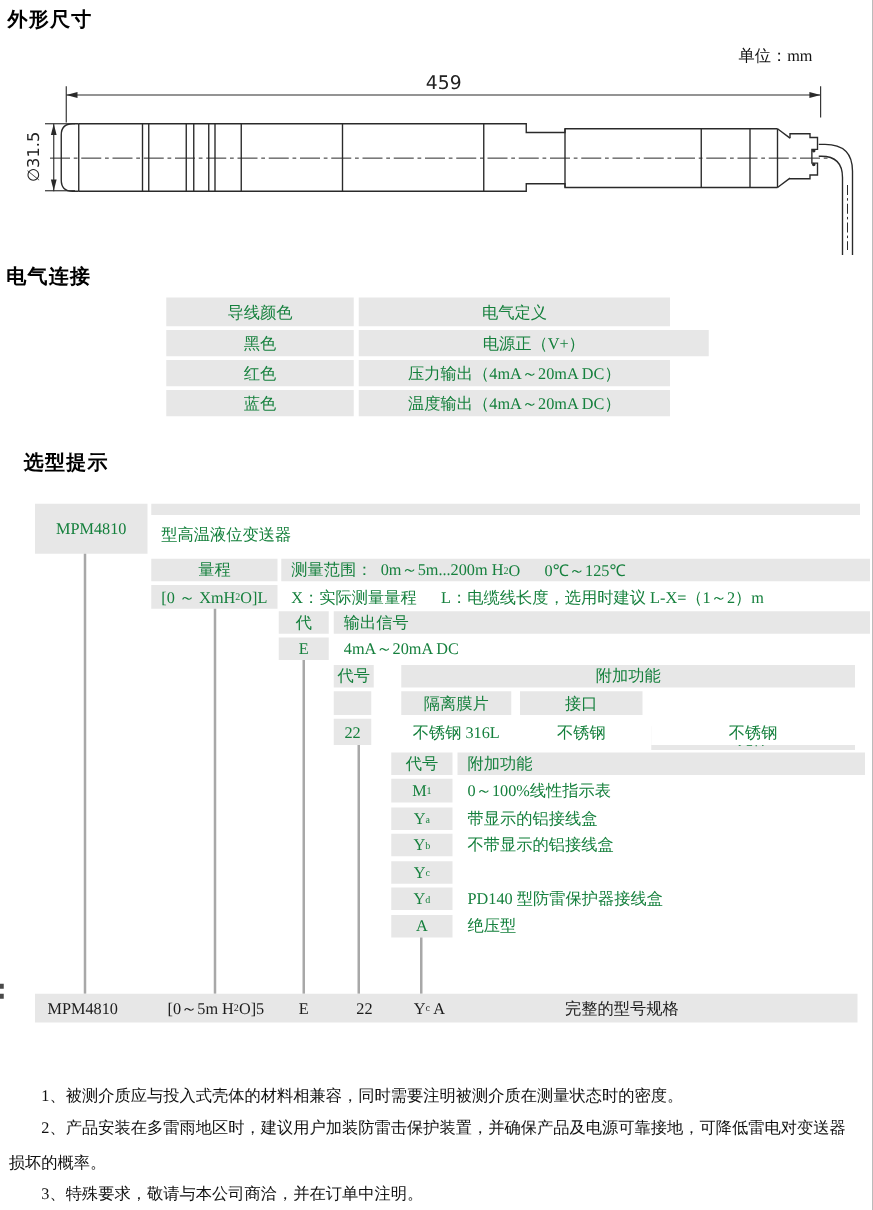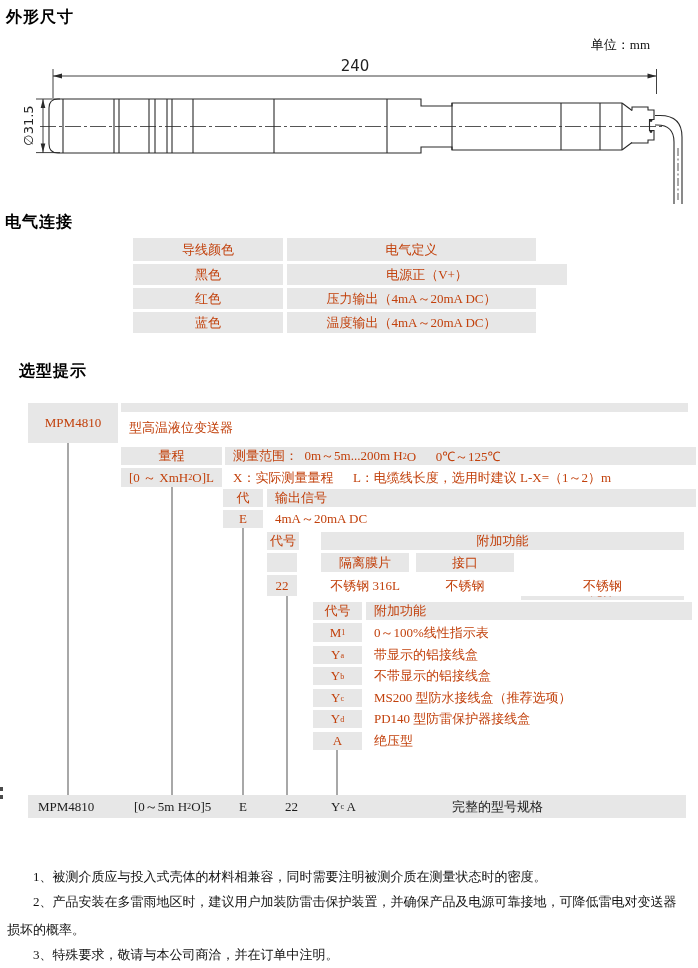--- a/index.html
+++ b/index.html
@@ -5,21 +5,21 @@
   html,body{margin:0;padding:0;background:#888;}
   .page{position:relative;width:698px;height:968px;background:#ffffff;overflow:hidden;
         font-family:"Liberation Serif",serif;color:#1c1c1c;}
   .abs{position:absolute;}
   .sect{position:absolute;font:bold 16px/18px "Liberation Sans",sans-serif;color:#000;letter-spacing:1px;}
   .unit{position:absolute;font:13px "Liberation Serif",serif;color:#111;}
   .dimnum{position:absolute;font:15px "DejaVu Sans",sans-serif;color:#222;text-align:center;}
   .dimdia{position:absolute;font:13px "DejaVu Sans",sans-serif;color:#222;text-align:center;
           transform:rotate(-90deg);transform-origin:center center;}
   .cell{position:absolute;background:#e7e7e7;display:flex;align-items:center;
-        font:13px "Liberation Serif",serif;color:#c2410c;white-space:pre;}
+        font:13px "Liberation Serif",serif;color:#15803d;white-space:pre;}
   .cw{background:#ffffff;}
   .cc{justify-content:center;text-align:center;}
   .cl{padding-left:8px;}
   .vline{position:absolute;width:1.5px;background:#a8a8a8;}
   .note{position:absolute;font:13px/17px "Liberation Serif",serif;color:#111;white-space:pre;}
   .brow{position:absolute;display:flex;align-items:center;font:13px "Liberation Serif",serif;
         color:#1c1c1c;white-space:pre;height:23px;top:795px;}
   sub{font-size:0.62em;}
   svg{display:block;}
   .artifact{position:absolute;background:#4a4a4a;}
@@ -69,21 +69,21 @@
     </g>
     <g fill="#2a2a2a" stroke="none">
       <polygon points="53,76 62,73.6 62,78.4"></polygon>
       <polygon points="656.5,76 647.5,73.6 647.5,78.4"></polygon>
       <polygon points="43,99 40.7,108 45.3,108"></polygon>
       <polygon points="43,152.6 40.7,143.6 45.3,143.6"></polygon>
       <circle cx="651" cy="120.5" r="1.4"></circle>
       <circle cx="651" cy="131.5" r="1.4"></circle>
     </g>
   </svg>
-  <div class="dimnum" style="left:330px;top:57px;width:50px;">240</div>
+  <div class="dimnum" style="left:330px;top:57px;width:50px;">459</div>
   <div class="dimdia" style="left:5px;top:118px;width:46px;">∅31.5</div>
 
   <div class="sect" style="left:5px;top:213px;text-align:center;">电气连接</div>
 
   <div class="cell cc" style="left:133px;top:238px;width:150px;height:23px;">导线颜色</div>
   <div class="cell cc" style="left:287px;top:238px;width:249px;height:23px;">电气定义</div>
 
   <div class="cell cc" style="left:133px;top:264px;width:150px;height:21px;">黑色</div>
   <div class="cell cc" style="left:287px;top:264px;width:280px;height:21px;">电源正（V+）</div>
 
@@ -128,21 +128,20 @@
   <div class="cell cc" style="left:313px;top:623px;width:49px;height:19px;">M<sub>1</sub></div>
   <div class="cell cw cl" style="left:366px;top:623px;width:318px;height:19px;">0～100%线性指示表</div>
 
   <div class="cell cc" style="left:313px;top:646px;width:49px;height:18px;">Y<sub>a</sub></div>
   <div class="cell cw cl" style="left:366px;top:646px;width:318px;height:18px;">带显示的铝接线盒</div>
 
   <div class="cell cc" style="left:313px;top:667px;width:49px;height:18px;">Y<sub>b</sub></div>
   <div class="cell cw cl" style="left:366px;top:667px;width:318px;height:18px;">不带显示的铝接线盒</div>
 
   <div class="cell cc" style="left:313px;top:689px;width:49px;height:18px;">Y<sub>c</sub></div>
-  <div class="cell cw cl" style="left:366px;top:689px;width:318px;height:18px;">MS200 型防水接线盒（推荐选项）</div>
 
   <div class="cell cc" style="left:313px;top:710px;width:49px;height:18px;">Y<sub>d</sub></div>
   <div class="cell cw cl" style="left:366px;top:710px;width:318px;height:18px;">PD140 型防雷保护器接线盒</div>
 
   <div class="cell cc" style="left:313px;top:732px;width:49px;height:18px;">A</div>
   <div class="cell cw cl" style="left:366px;top:732px;width:318px;height:18px;">绝压型</div>
 
   <div class="vline" style="left:67px;top:443px;height:352px;"></div>
   <div class="vline" style="left:171px;top:487px;height:308px;"></div>
   <div class="vline" style="left:242px;top:528px;height:267px;"></div>

